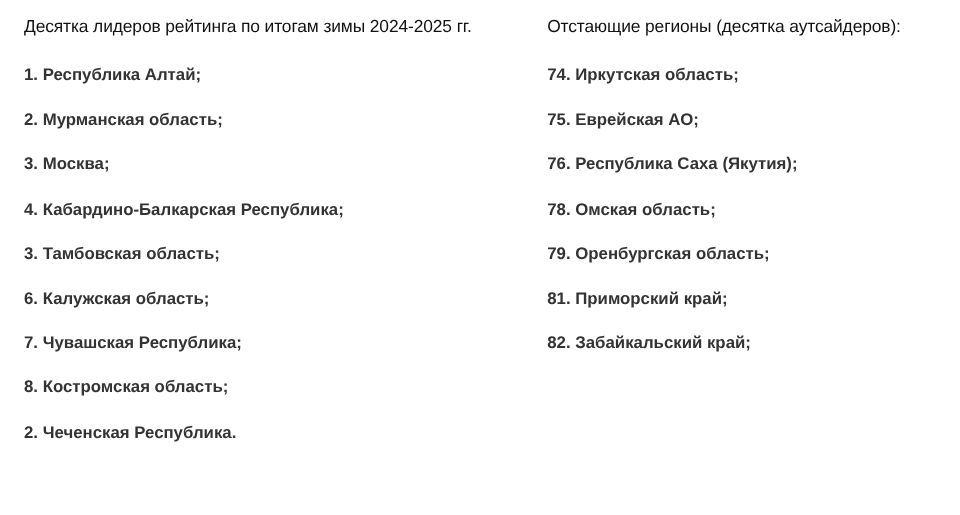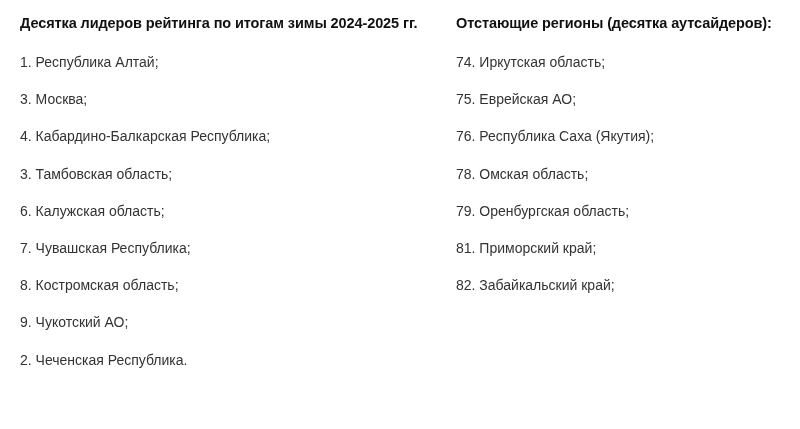--- a/index.html
+++ b/index.html
@@ -5,42 +5,42 @@
   html, body { margin: 0; padding: 0; }
   body {
     width: 800px; height: 429px; background: #ffffff; overflow: hidden;
     font-family: "Liberation Sans", sans-serif; position: relative;
   }
   .col { position: absolute; top: 0; }
   .col-left { left: 20px; width: 420px; }
   .col-right { left: 456px; width: 340px; }
   .heading {
     position: absolute; top: 15px; left: 0; white-space: nowrap;
-    font-weight: bold; font-size: 14.5px; color: #111111; letter-spacing: -0.1px;
+    font-weight: normal; font-size: 14.5px; color: #111111; letter-spacing: -0.1px;
   }
-  .list { position: absolute; top: 52px; left: 0; margin: 0; padding: 0; list-style: none; }
+  .list { position: absolute; top: 52px; left: 0; margin: 0; padding: 0; list-style: none; font-weight: bold; }
   .item {
     height: 37.2px; line-height: 20px; white-space: nowrap;
     font-size: 14px; color: #333333;
   }
 </style>
 </head>
 <body>
 
 <div class="col col-left">
   <div class="heading">Десятка лидеров рейтинга по итогам зимы 2024-2025 гг.</div>
   <ul class="list">
     <li class="item">1. Республика Алтай;</li>
+    <li class="item">2. Мурманская область;</li>
     <li class="item">3. Москва;</li>
     <li class="item">4. Кабардино-Балкарская Республика;</li>
     <li class="item">3. Тамбовская область;</li>
     <li class="item">6. Калужская область;</li>
     <li class="item">7. Чувашская Республика;</li>
     <li class="item">8. Костромская область;</li>
-    <li class="item">9. Чукотский АО;</li>
     <li class="item">2. Чеченская Республика.</li>
   </ul>
 </div>
 
 <div class="col col-right">
   <div class="heading">Отстающие регионы (десятка аутсайдеров):</div>
   <ul class="list">
     <li class="item">74. Иркутская область;</li>
     <li class="item">75. Еврейская АО;</li>
     <li class="item">76. Республика Саха (Якутия);</li>

